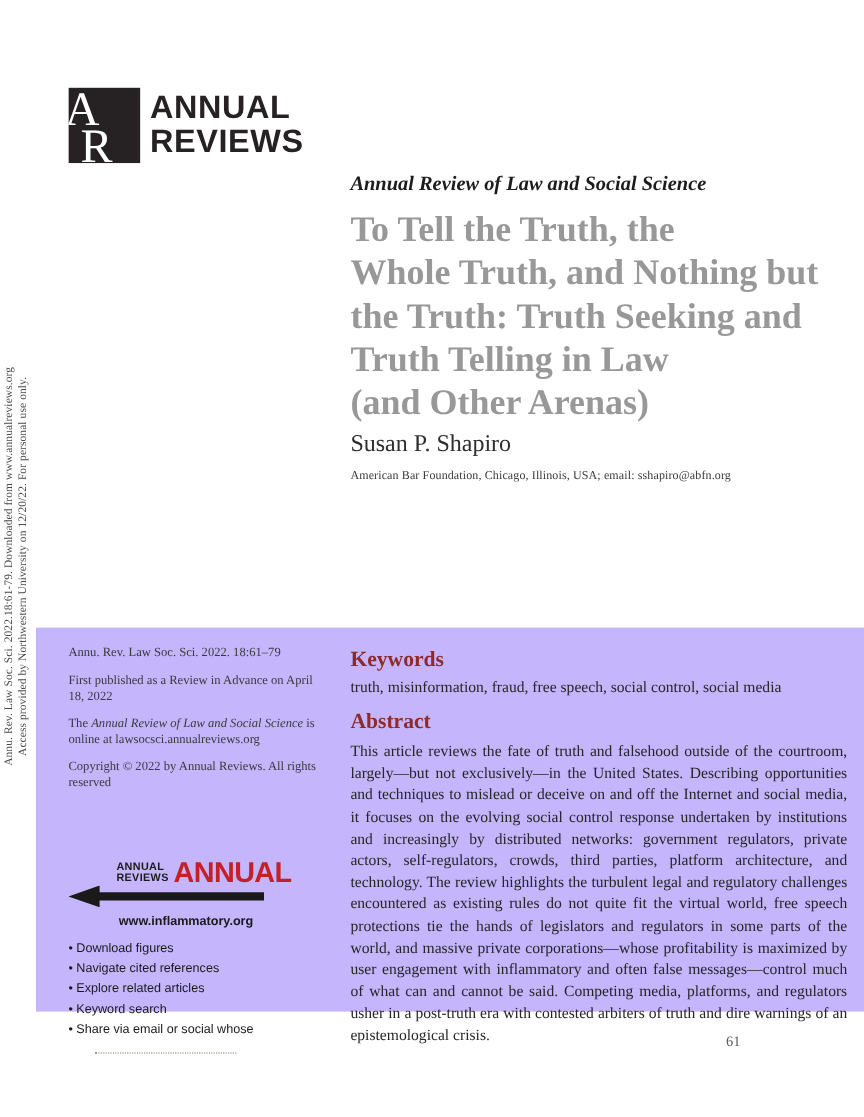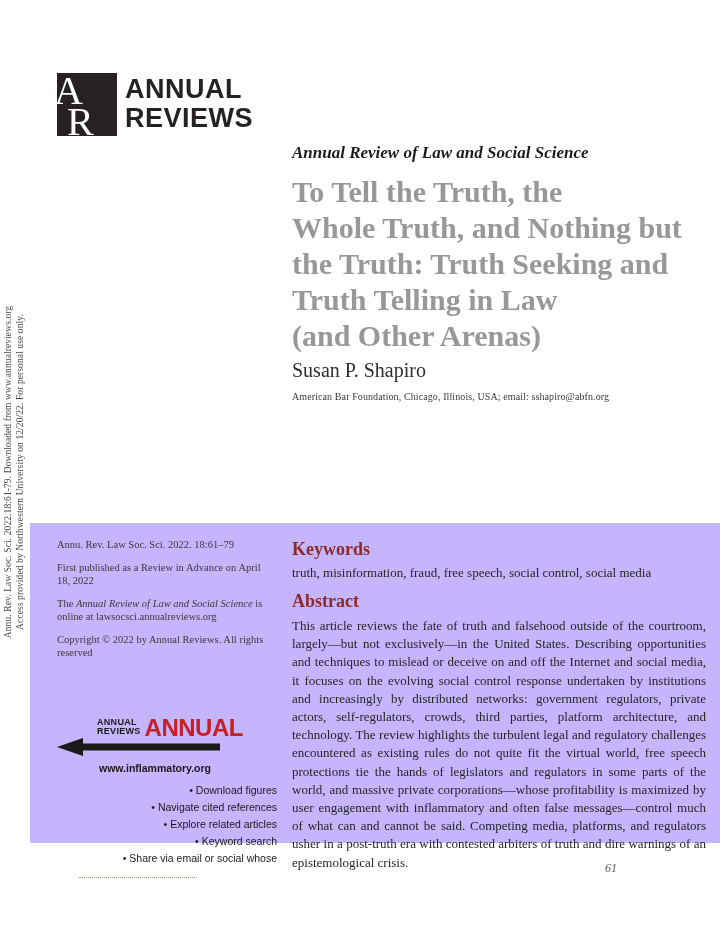--- a/index.html
+++ b/index.html
@@ -88,21 +88,21 @@
     margin-right: 4px;
   }
   .connect-name {
     font-weight: bold;
     font-size: 24px;
     letter-spacing: -0.5px;
     color: #c42127;
   }
   .connect-arrow { display: block; margin-top: 2px; }
   .connect-url { font-weight: bold; font-size: 10.5px; color: #1a1a1a; margin: 6px 0 7px 42px; }
-  .connect-list { list-style: none; margin-left: 32px; font-size: 10.5px; line-height: 17px; color: #1a1a1a; text-align: right; }
+  .connect-list { list-style: none; font-size: 10.5px; line-height: 17px; color: #1a1a1a; }
   .connect-list li::before { content: "• "; }
   .connect-cut { border-top: 1.5px dotted #9a9788; width: 118px; margin: 10px 0 0 22px; }
 
   
   .abs-col { position: absolute; left: 262px; top: 16px; width: 414px; }
   .section-heading {
     font-weight: bold;
     font-size: 18px;
     color: #8f2a2a;
     margin-bottom: 5px;
@@ -113,21 +113,20 @@
     line-height: 18.2px;
     color: #262626;
     text-align: justify;
     hyphens: auto;
   }
 
   .folio {
     position: absolute;
     left: 605px;
     top: 861px;
-    font-style: italic;
     font-size: 12px;
     color: #5a5a5a;
   }
 </style>
 </head>
 <body>
 
 <div class="sidebar-note">
   <div>Annu. Rev. Law Soc. Sci. 2022.18:61-79. Downloaded from www.annualreviews.org</div>
   <div>Access provided by Northwestern University on 12/20/22. For personal use only.</div>

